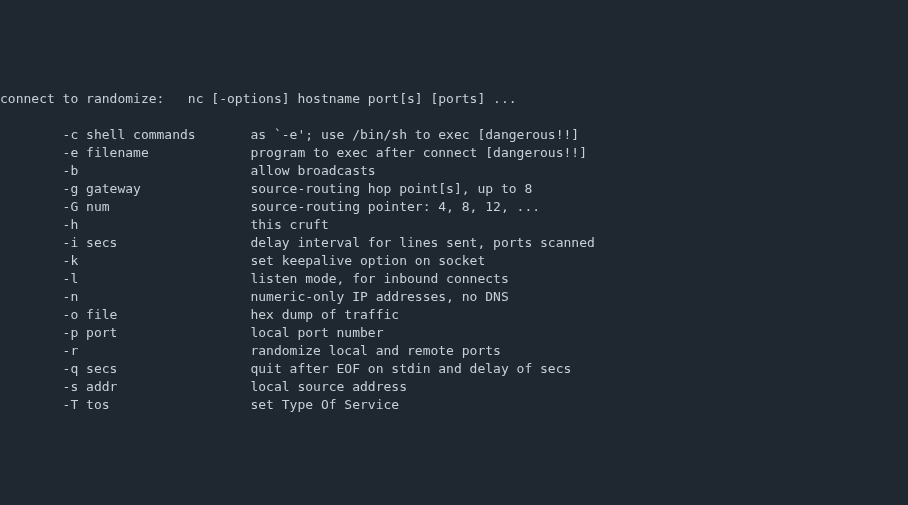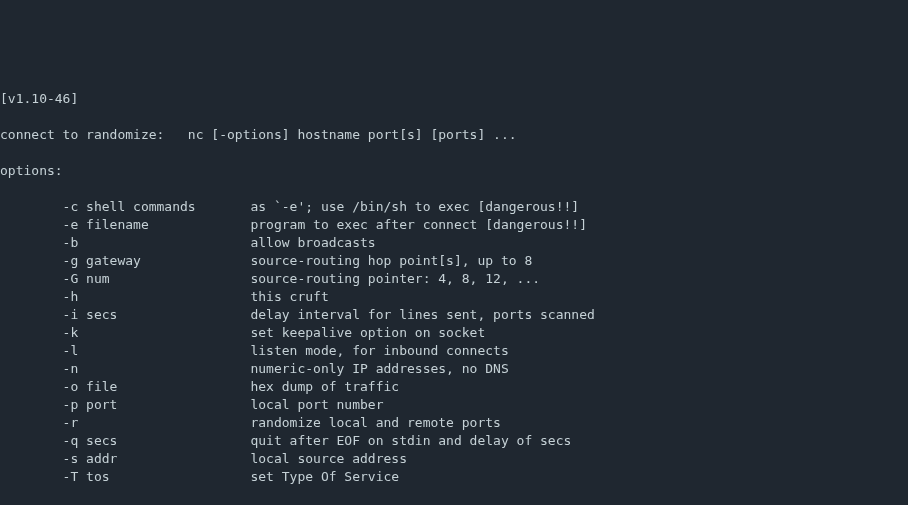--- a/index.html
+++ b/index.html
@@ -29,23 +29,21 @@
       display: block;
       white-space: pre;
     }
   </style>
 </head>
 <body>
 
 
 
 <div class="terminal">
-<span class="line">[v1.10-46]</span>
 <span class="line">connect to randomize:   nc [-options] hostname port[s] [ports] ... </span>
-<span class="line">options:</span>
 <div id="options-container"><span class="opt-line">        -c shell commands       as `-e'; use /bin/sh to exec [dangerous!!]</span><span class="opt-line">        -e filename             program to exec after connect [dangerous!!]</span><span class="opt-line">        -b                      allow broadcasts</span><span class="opt-line">        -g gateway              source-routing hop point[s], up to 8</span><span class="opt-line">        -G num                  source-routing pointer: 4, 8, 12, ...</span><span class="opt-line">        -h                      this cruft</span><span class="opt-line">        -i secs                 delay interval for lines sent, ports scanned</span><span class="opt-line">        -k                      set keepalive option on socket</span><span class="opt-line">        -l                      listen mode, for inbound connects</span><span class="opt-line">        -n                      numeric-only IP addresses, no DNS</span><span class="opt-line">        -o file                 hex dump of traffic</span><span class="opt-line">        -p port                 local port number</span><span class="opt-line">        -r                      randomize local and remote ports</span><span class="opt-line">        -q secs                 quit after EOF on stdin and delay of secs</span><span class="opt-line">        -s addr                 local source address</span><span class="opt-line">        -T tos                  set Type Of Service</span></div>
 
 
 
 </div>
 
 
 
 
 </body></html>

